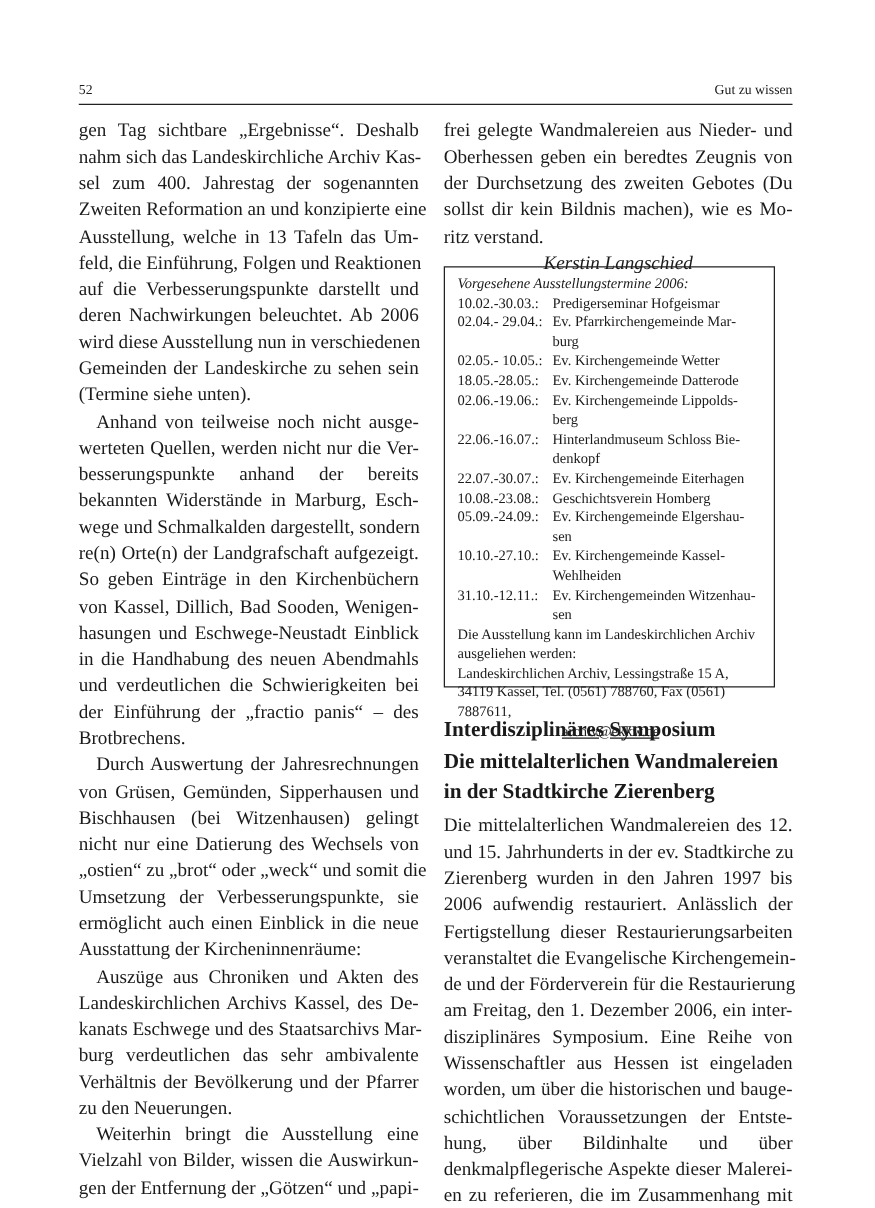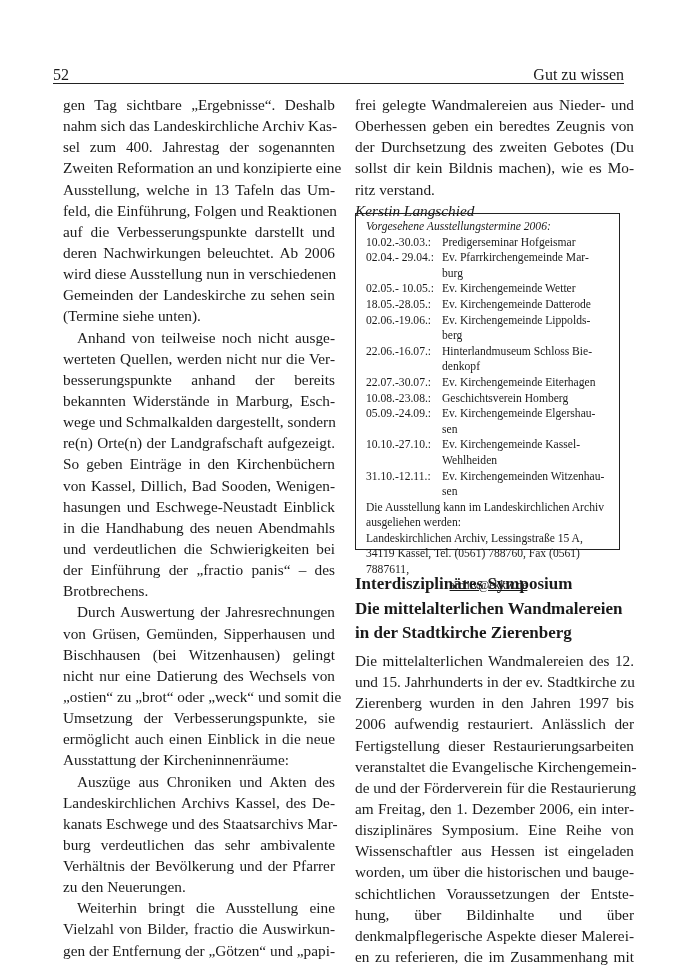--- a/index.html
+++ b/index.html
@@ -1,28 +1,28 @@
 <!DOCTYPE html>
 <html><head>
 <meta charset="utf-8">
 <style>
   html, body { margin: 0; padding: 0; background: #ffffff; }
   body { width: 700px; height: 966px; position: relative; overflow: hidden;
          font-family: "Liberation Serif", "DejaVu Serif", serif; color: #1a1a1a; }
-  .header { position: absolute; left: 53px; top: 66px; width: 571px; height: 17px;
-            border-bottom: 1.5px solid #222; font-size: 16px; }
+  .header { position: absolute; left: 63px; top: 66px; width: 571px; height: 17px;
+            border-bottom: 1.5px solid #222; font-size: 11px; }
   .header .pageno { position: absolute; left: 0; top: 0; }
   .header .running { position: absolute; left: 0; right: 0; top: 0; text-align: right; }
   .col { position: absolute; top: 94px; font-size: 15.3px; line-height: 21.15px; }
   .col.left { left: 63px; width: 272px; }
   .col.right { left: 355px; width: 279px; }
   .line { display: block; white-space: nowrap; text-align: justify; text-align-last: justify; height: 21.15px; overflow: visible; }
   .line.last { text-align: left; text-align-last: left; }
   .line.indent { padding-left: 14px; }
-  .author { font-style: italic; text-align: left; display: block; }
+  .author { font-style: italic; text-align: center; display: block; }
   .box { position: absolute; left: 355px; top: 213px; width: 265px; height: 337px;
          border: 1.5px solid #222; box-sizing: border-box; padding: 5px 8px 0 10px;
          font-size: 11.6px; line-height: 15.6px; }
   .box .title { font-style: italic; display: block; }
   .box .row { display: flex; }
   .box .date { width: 76px; flex: none; white-space: nowrap; }
   .box .venue { flex: 1; }
   .box .note { display: block; }
   .box .email { display: block; text-align: center; text-decoration: underline; }
   .sym-heading { position: absolute; left: 355px; top: 572px; width: 285px;
@@ -70,21 +70,21 @@
     <span class="line">Umsetzung der Verbesserungspunkte, sie</span>
     <span class="line">ermöglicht auch einen Einblick in die neue</span>
     <span class="line last">Ausstattung der Kircheninnenräume:</span>
     <span class="line indent">Auszüge aus Chroniken und Akten des</span>
     <span class="line">Landeskirchlichen Archivs Kassel, des De-</span>
     <span class="line">kanats Eschwege und des Staatsarchivs Mar-</span>
     <span class="line">burg verdeutlichen das sehr ambivalente</span>
     <span class="line">Verhältnis der Bevölkerung und der Pfarrer</span>
     <span class="line last">zu den Neuerungen.</span>
     <span class="line indent">Weiterhin bringt die Ausstellung eine</span>
-    <span class="line">Vielzahl von Bilder, fractio die Auswirkun-</span>
+    <span class="line">Vielzahl von Bilder, wissen die Auswirkun-</span>
     <span class="line">gen der Entfernung der „Götzen“ und „papi-</span>
   </div>
 
 <div class="col right">
   <div id="righttop">
       <span class="line">frei gelegte Wandmalereien aus Nieder- und</span>
       <span class="line">Oberhessen geben ein beredtes Zeugnis von</span>
       <span class="line">der Durchsetzung des zweiten Gebotes (Du</span>
       <span class="line">sollst dir kein Bildnis machen), wie es Mo-</span>
       <span class="line last">ritz verstand.</span>

